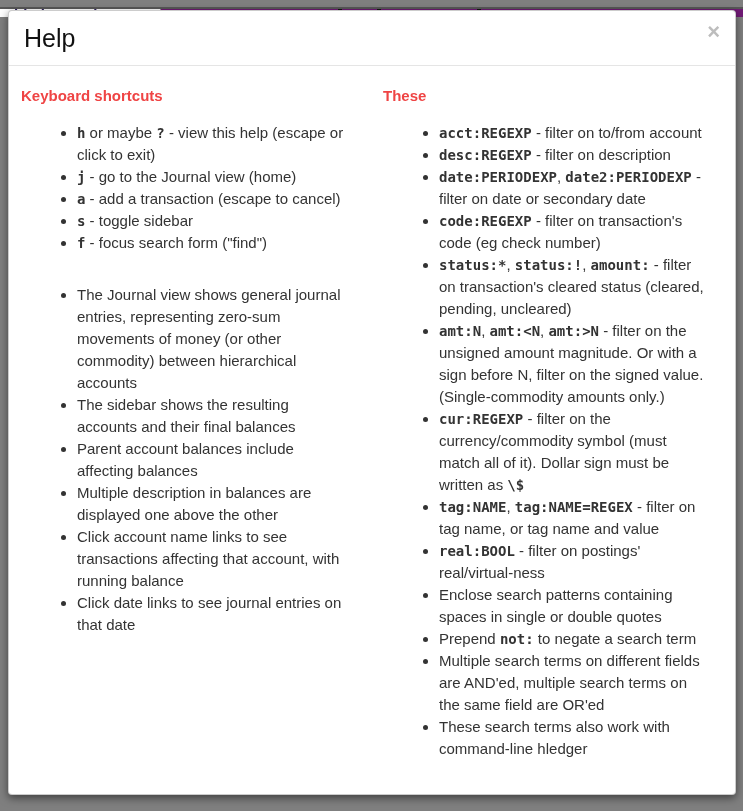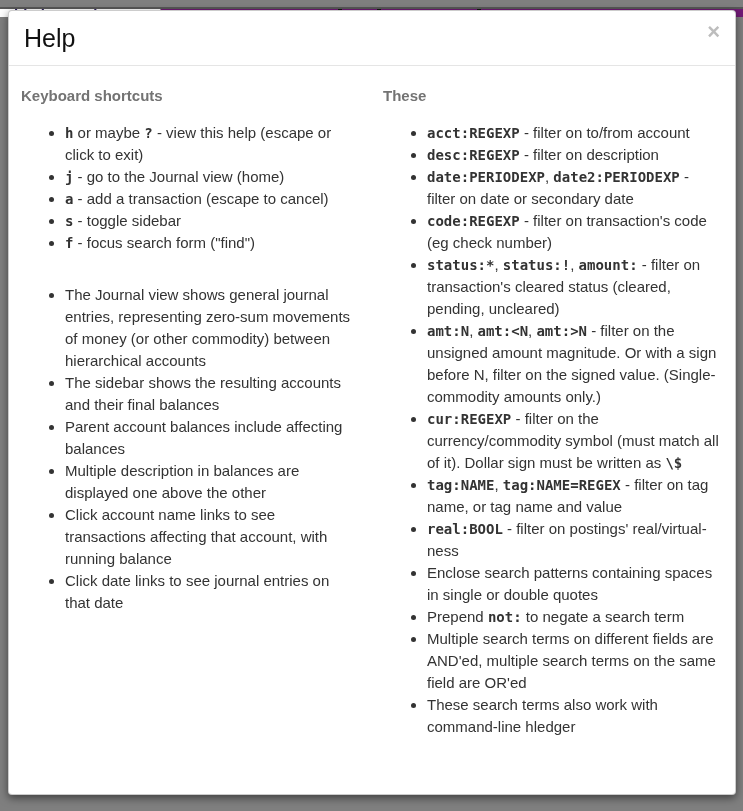--- a/index.html
+++ b/index.html
@@ -102,24 +102,24 @@
   .col-left  { padding: 0 15px 0 12px; }
   .col-right { padding: 0 15px 0 11px; }
 
   .section { margin-top: 30px; }
   .section:first-child { margin-top: 0; }
   .section h4 {
     margin: 0 0 16px 0;
     font-size: 15px;
     font-weight: 700;
     line-height: 20px;
-    color: #737373;
+    color: #ef4444;
   }
   .section ul {
-    margin: 0;
+    margin: 12px;
     padding: 0 0 0 44px;
     list-style: disc;
   }
   .section li {
     font-size: 15px;
     line-height: 22px;
     color: #333333;
   }
   .section code {
     font-family: "DejaVu Sans Mono", "Liberation Mono", monospace;

